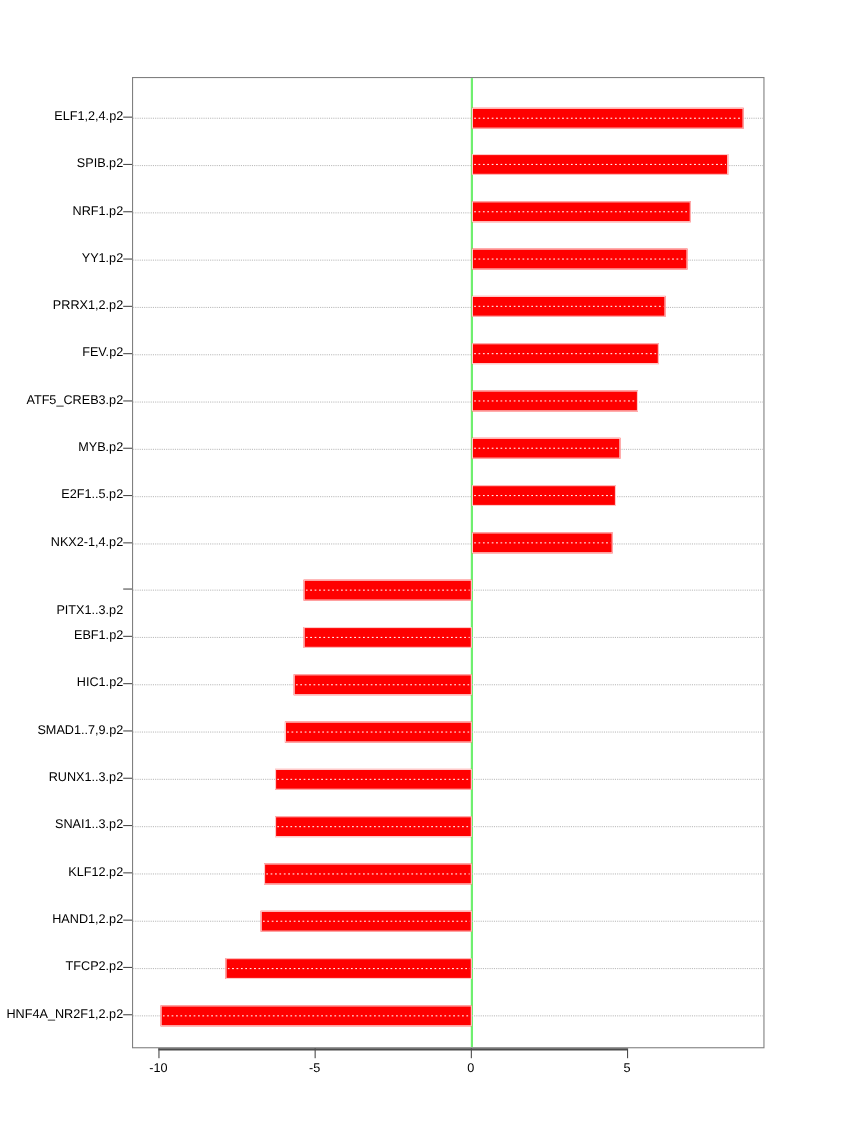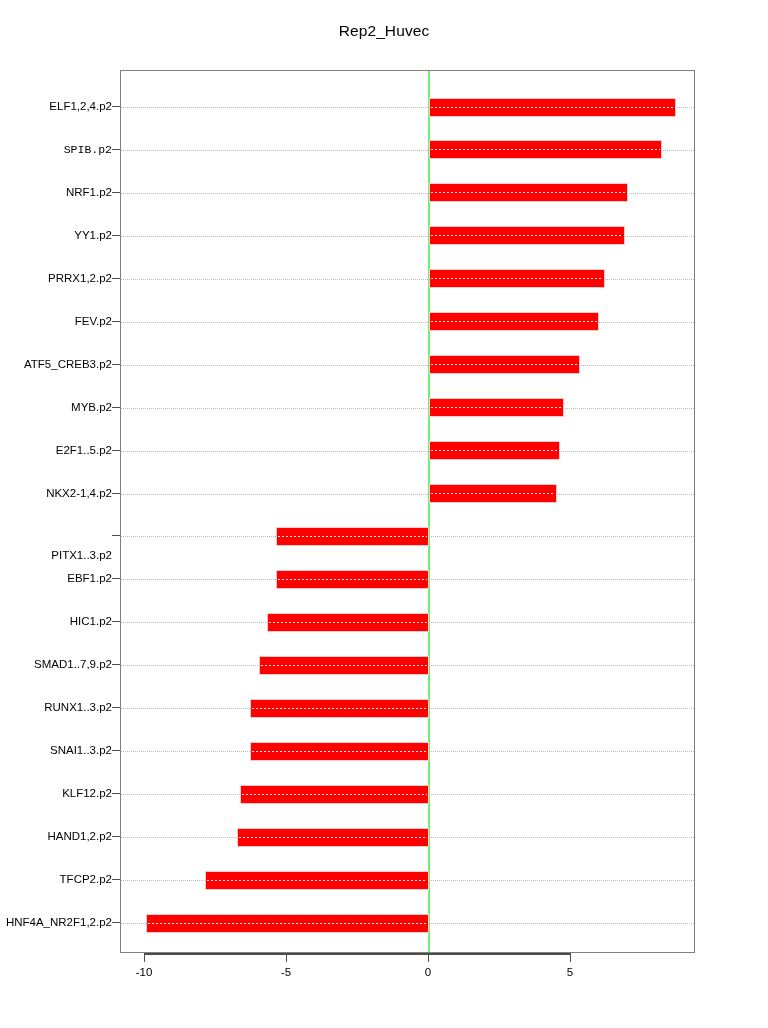--- a/index.html
+++ b/index.html
@@ -142,21 +142,20 @@
     text-align: center;
     font-size: 11.5px;
     color: #000;
   }
 </style>
 </head>
 <body>
 
 <div id="chart-root">
 
-  <div id="chart-title">Rep2_Huvec</div>
 
   <div id="plot-area">
     <div id="plot-inner">
 
     <div class="zero-line" style="left: 306.9px;"></div>
         <div class="gridline" style="top: 36px;"></div>
         <div class="bar" title="ELF1,2,4.p2: 8.7" style="width: 247.08px; left: 308px; top: 26.5px; background: rgb(255, 0, 0); border-color: rgb(255, 201, 201);"></div>
         <div class="gridline" style="top: 78.9474px;"></div>
         <div class="bar" title="SPIB.p2: 8.2" style="width: 232.88px; left: 308px; top: 69.4474px; background: rgb(255, 0, 0); border-color: rgb(255, 201, 201);"></div>
         <div class="gridline" style="top: 121.895px;"></div>
@@ -196,21 +195,21 @@
         <div class="gridline" style="top: 852px;"></div>
         <div class="bar" title="HNF4A_NR2F1,2.p2: -9.95" style="width: 282.58px; left: 25.42px; top: 842.5px; background: rgb(255, 0, 0); border-color: rgb(255, 201, 201);"></div>
       </div>
   </div>
 
   <div id="y-labels">
 
   <div class="ytick-mark" style="top: 106px;"></div>
       <div class="ytick-label" style="top: 106px;">ELF1,2,4.p2</div>
       <div class="ytick-mark" style="top: 148.947px;"></div>
-      <div class="ytick-label" style="top: 148.947px; font-family: Liberation Mono, monospace;">SPIB.p2</div>
+      <div class="ytick-label" style="top: 148.947px;">SPIB.p2</div>
       <div class="ytick-mark" style="top: 191.895px;"></div>
       <div class="ytick-label" style="top: 191.895px;">NRF1.p2</div>
       <div class="ytick-mark" style="top: 234.842px;"></div>
       <div class="ytick-label" style="top: 234.842px;">YY1.p2</div>
       <div class="ytick-mark" style="top: 277.789px;"></div>
       <div class="ytick-label" style="top: 277.789px;">PRRX1,2.p2</div>
       <div class="ytick-mark" style="top: 320.737px;"></div>
       <div class="ytick-label" style="top: 320.737px;">FEV.p2</div>
       <div class="ytick-mark" style="top: 363.684px;"></div>
       <div class="ytick-label" style="top: 363.684px;">ATF5_CREB3.p2</div>

